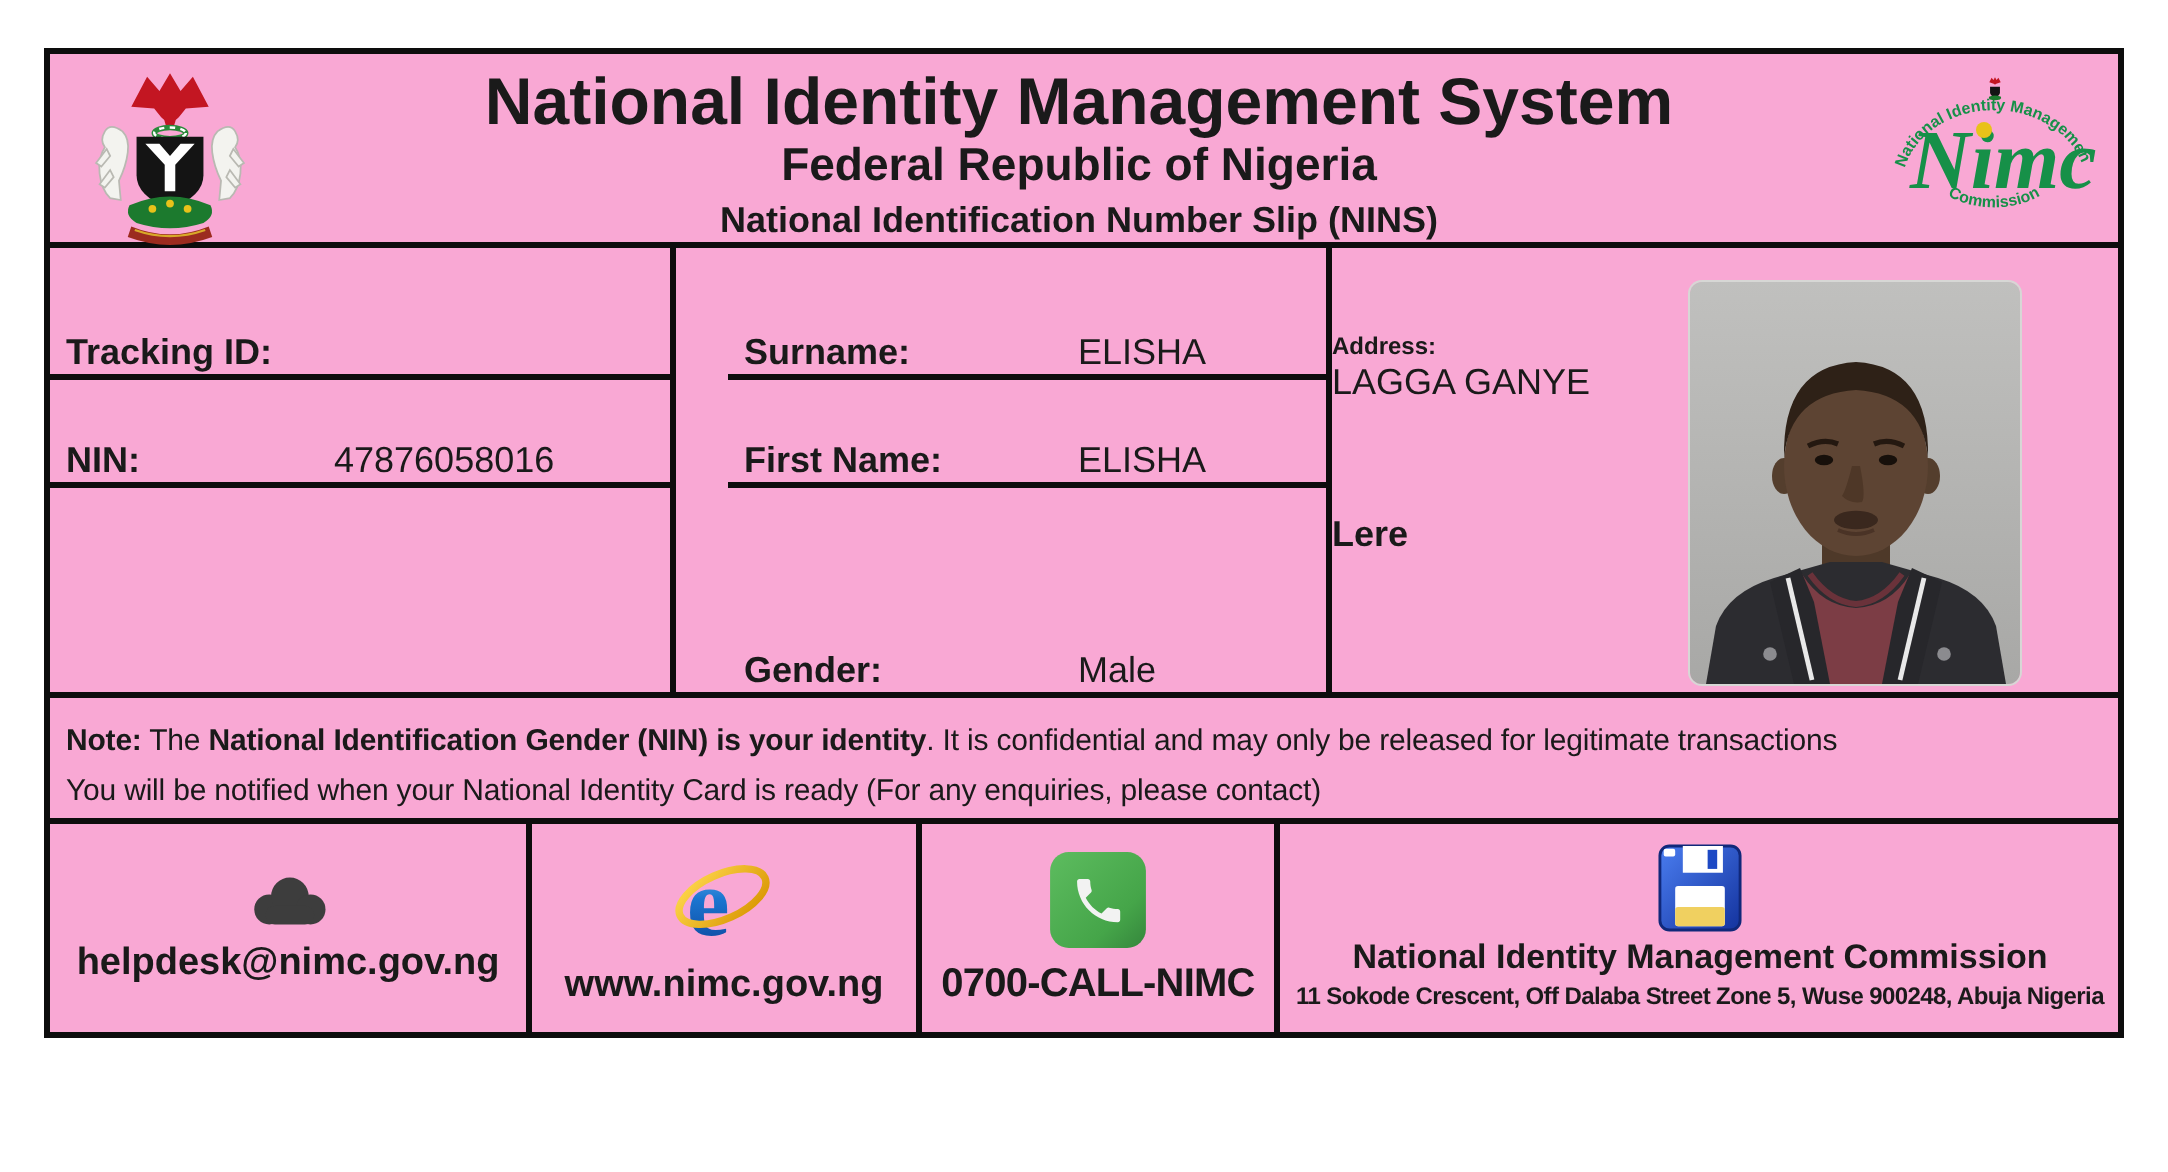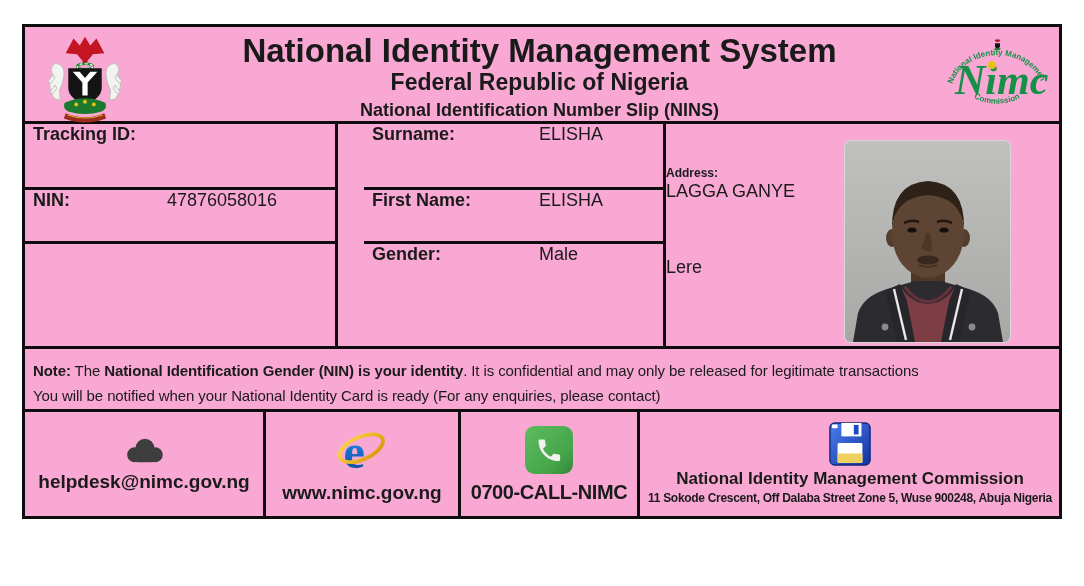--- a/index.html
+++ b/index.html
@@ -15,31 +15,31 @@
   .t1 { font-size: 33px; font-weight: bold; letter-spacing: 0px; line-height: 36px; }
   .t2 { font-size: 23px; font-weight: bold; line-height: 26px; }
   .t3 { font-size: 18px; font-weight: bold; line-height: 26px; margin-top: 2px; }
   .hdr-nimc { width: 125px; display: flex; align-items: center; justify-content: center; }
 
   
   .data { height: 225px; border-bottom: 3px solid #0d0d0d; display: flex; }
   .col-left  { width: 313px; border-right: 3px solid #0d0d0d; display: flex; flex-direction: column; }
   .col-mid   { width: 302px; border-right: 3px solid #0d0d0d; display: flex; flex-direction: column; margin-left: 26px; }
   .col-right { flex: 1; position: relative; }
-  .row { display: flex; align-items: flex-start; }
+  .row { display: flex; align-items: flex-end; }
   .row.bb { border-bottom: 3px solid #0d0d0d; }
   .r-h66 { height: 66px; } .r-h54 { height: 54px; } .r-h51 { height: 51px; }
   .r-fill { flex: 1; }
   .lbl { font-weight: bold; font-size: 18px; padding-left: 8px; }
   .lbl-left { flex: 0 0 142px; }
   .lbl-mid  { flex: 0 0 175px; }
   .val { font-size: 18px; }
   .addr-label { position: absolute; left: 0; top: 42px; font-weight: bold; font-size: 12px; width: 210px; }
   .addr-l1 { position: absolute; left: 0; top: 57px;  font-size: 18px; width: 210px; }
-  .addr-l2 { position: absolute; left: 0; top: 133px; font-size: 18px; width: 210px; }
+  .addr-l2 { position: absolute; left: 0; top: 133px; font-size: 18px; width: 210px; font-weight: bold; }
   .addr-l3 { position: absolute; left: 0; top: 186px; font-size: 18px; width: 210px; }
   .photo { position: absolute; right: 49px; top: 17px; width: 165px; height: 201px;
     border-radius: 6px; overflow: hidden; box-shadow: 0 0 0 1px #d7d7d5; }
 
   
   .note { height: 63px; border-bottom: 3px solid #0d0d0d; padding: 9px 10px 0 8px;
     font-size: 15px; line-height: 25px; letter-spacing: -0.1px; }
   .note b { font-weight: bold; }
 
   

